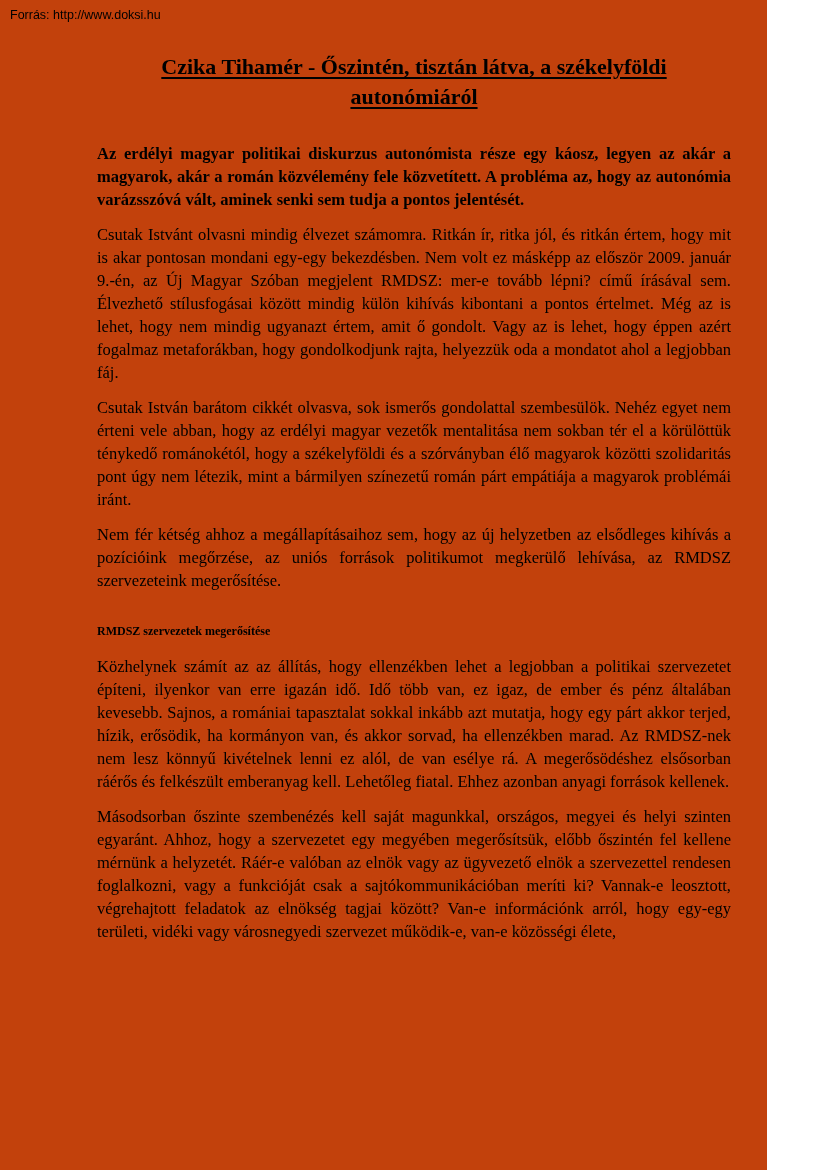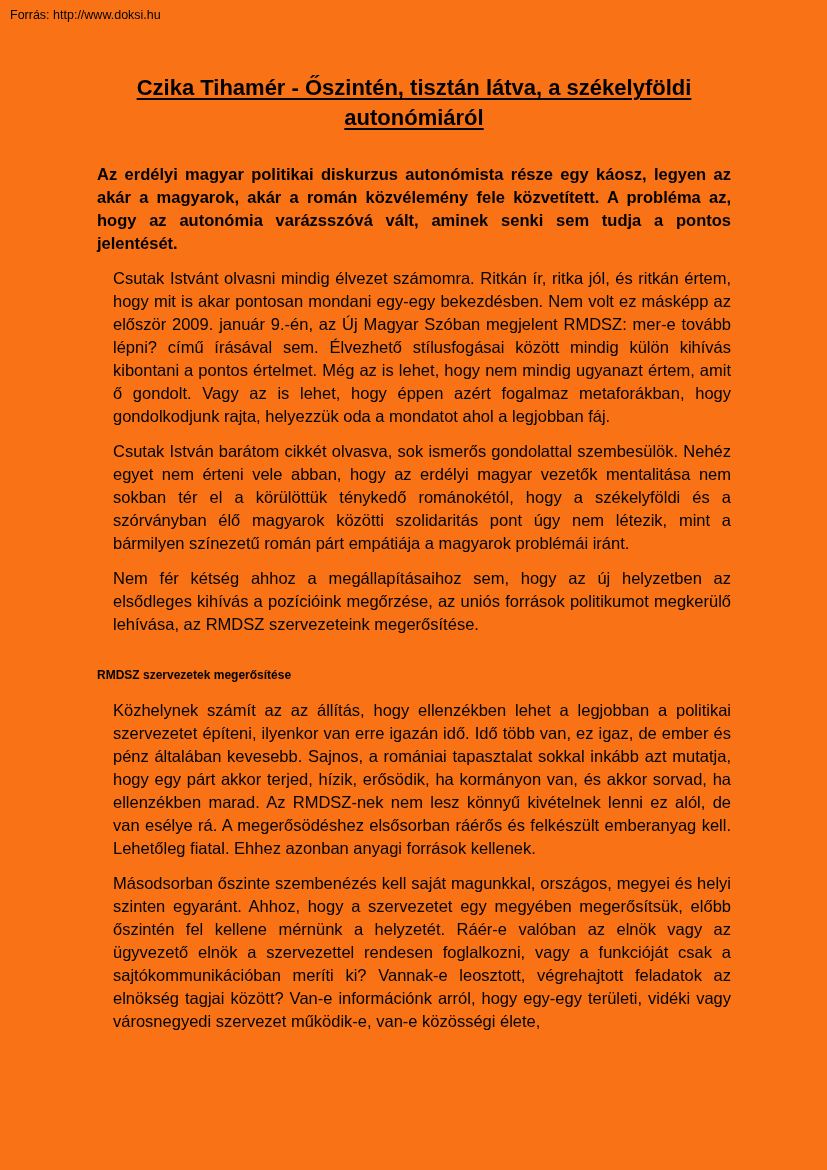--- a/index.html
+++ b/index.html
@@ -2,58 +2,58 @@
 <html lang="hu"><head>
 <meta charset="utf-8">
 <style>
   html, body {
     margin: 0;
     padding: 0;
     background: #ffffff;
   }
   .page {
     position: relative;
-    width: 827px;
+    width: 767px;
     height: 1170px;
-    background: #f97316;
+    background: #c2410c;
     color: #000000;
     overflow: hidden;
   }
   .source-note {
     position: absolute;
     top: 8px;
     left: 10px;
     font-family: "Liberation Sans", sans-serif;
     font-size: 12.5px;
     color: #000000;
   }
   .content {
     position: absolute;
     top: 0;
     left: 97px;
     width: 634px;
-    padding-top: 73px;
-    font-family: Liberation Sans, sans-serif;
+    padding-top: 52px;
+    font-family: Liberation Serif, serif;
     font-size: 16.5px;
     line-height: 23px;
     text-align: justify;
   }
   .doc-title {
     font-size: 22px;
     line-height: 30px;
     font-weight: bold;
     text-align: center;
     text-decoration: underline;
     text-decoration-thickness: 2px;
     text-underline-offset: 3px;
     margin: 0 0 30px 0;
     padding: 0 30px;
   }
   p.body-para {
-    margin: 0 0 12px 16px;
+    margin: 0 0 12px 0;
   }
   p.lead-para {
     font-weight: bold;
     margin: 0 0 12px 0;
   }
   h2.section-heading {
     font-size: 12px;
     line-height: 23px;
     font-weight: bold;
     text-align: left;

